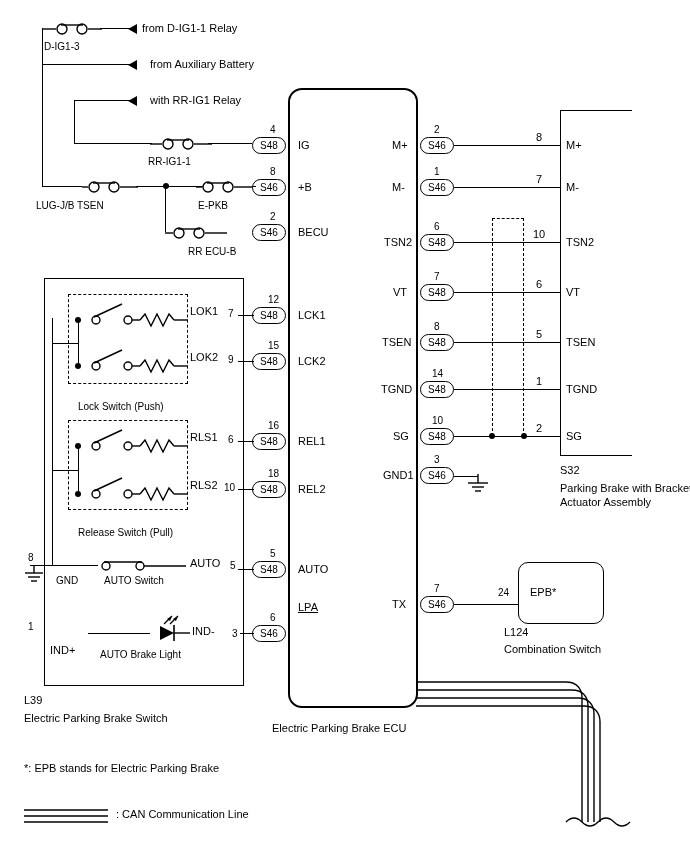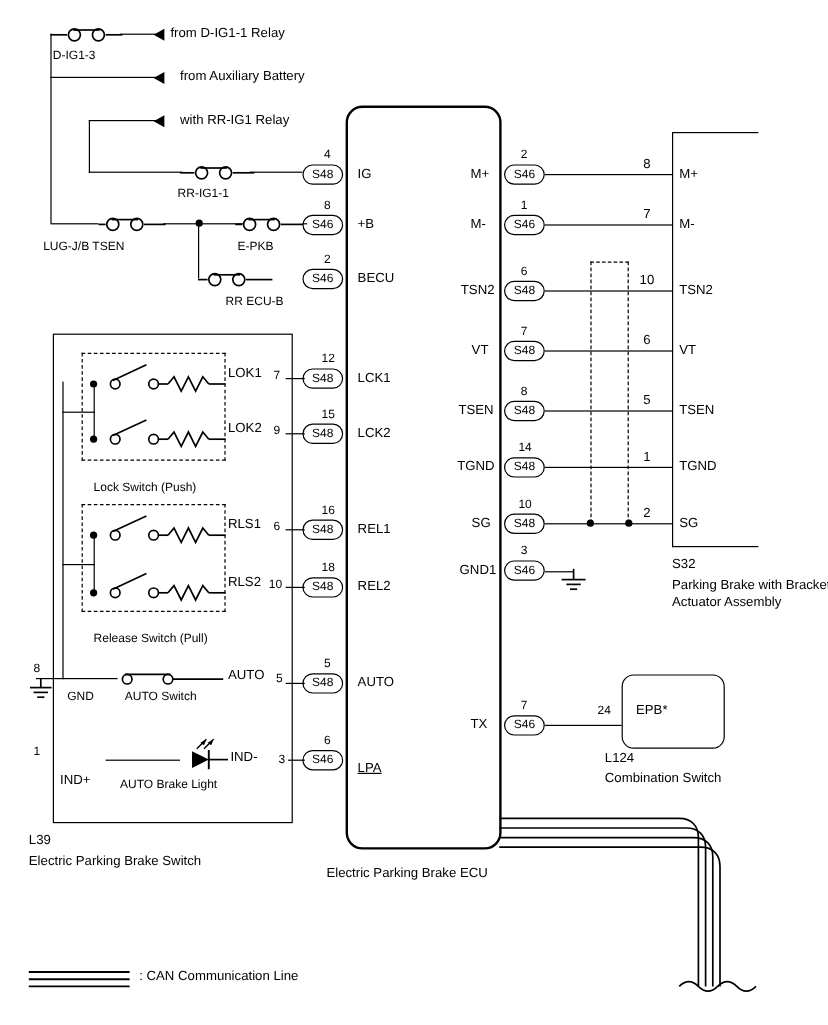--- a/index.html
+++ b/index.html
@@ -122,21 +122,21 @@
   <div class="conn" style="left:252px;top:481px;width:34px;height:17px;">S48</div>
   <div class="lbl sm" style="left:268px;top:467px;">18</div>
   <div class="lbl" style="left:298px;top:483px;">REL2</div>
 
   <div class="conn" style="left:252px;top:561px;width:34px;height:17px;">S48</div>
   <div class="lbl sm" style="left:270px;top:547px;">5</div>
   <div class="lbl" style="left:298px;top:563px;">AUTO</div>
 
   <div class="conn" style="left:252px;top:625px;width:34px;height:17px;">S46</div>
   <div class="lbl sm" style="left:270px;top:611px;">6</div>
-  <div class="lbl" style="left:298px;top:634px;text-decoration:underline;">LPA</div>
+  <div class="lbl" style="left:298px;top:601px;text-decoration:underline;">LPA</div>
 
   <div class="conn" style="left:420px;top:137px;width:34px;height:17px;">S46</div>
   <div class="lbl sm" style="left:434px;top:123px;">2</div>
   <div class="lbl" style="left:392px;top:139px;">M+</div>
   <div class="hline" style="left:454px;top:145px;width:106px;"></div>
 
   <div class="conn" style="left:420px;top:179px;width:34px;height:17px;">S46</div>
   <div class="lbl sm" style="left:434px;top:165px;">1</div>
   <div class="lbl" style="left:392px;top:181px;">M-</div>
   <div class="hline" style="left:454px;top:187px;width:106px;"></div>
@@ -321,20 +321,21 @@
     <line x1="14" y1="6" x2="22" y2="-2" stroke="#000" stroke-width="1.2"></line>
     <line x1="20" y1="6" x2="28" y2="-2" stroke="#000" stroke-width="1.2"></line>
     <polygon points="22,-2 17,1 20,3" fill="#000"></polygon>
     <polygon points="28,-2 23,1 26,3" fill="#000"></polygon>
   </svg>
   <div class="lbl" style="left:192px;top:625px;">IND-</div>
   <div class="lbl sm" style="left:232px;top:627px;">3</div>
   <div class="hline thin" style="left:240px;top:633px;width:14px;"></div>
   <div class="lbl sm" style="left:100px;top:648px;">AUTO Brake Light</div>
 
+  <div class="lbl" style="left:24px;top:762px;">*: EPB stands for Electric Parking Brake</div>
   <svg style="left:24px;top:806px;width:84px;height:20px;">
     <line x1="0" y1="4" x2="84" y2="4" stroke="#000" stroke-width="1.6"></line>
     <line x1="0" y1="10" x2="84" y2="10" stroke="#000" stroke-width="1.6"></line>
     <line x1="0" y1="16" x2="84" y2="16" stroke="#000" stroke-width="1.6"></line>
   </svg>
   <div class="lbl" style="left:116px;top:808px;">: CAN Communication Line</div>
 
 </div>
 
 </body></html>

